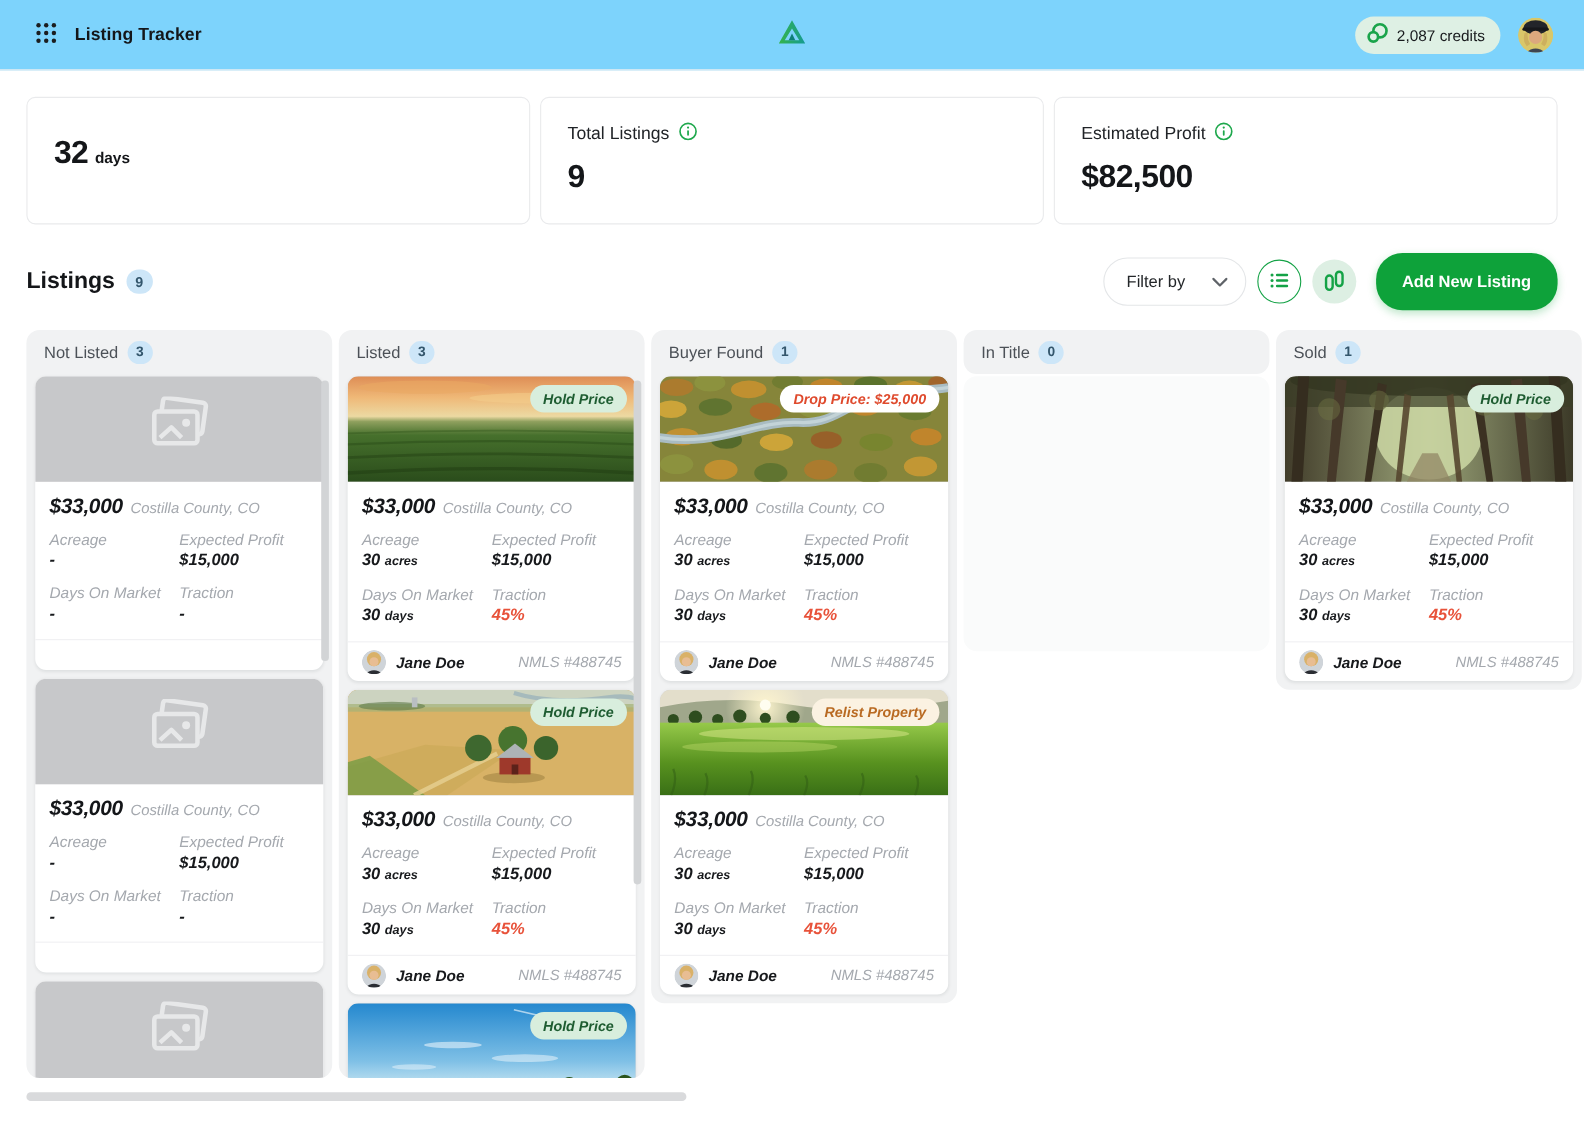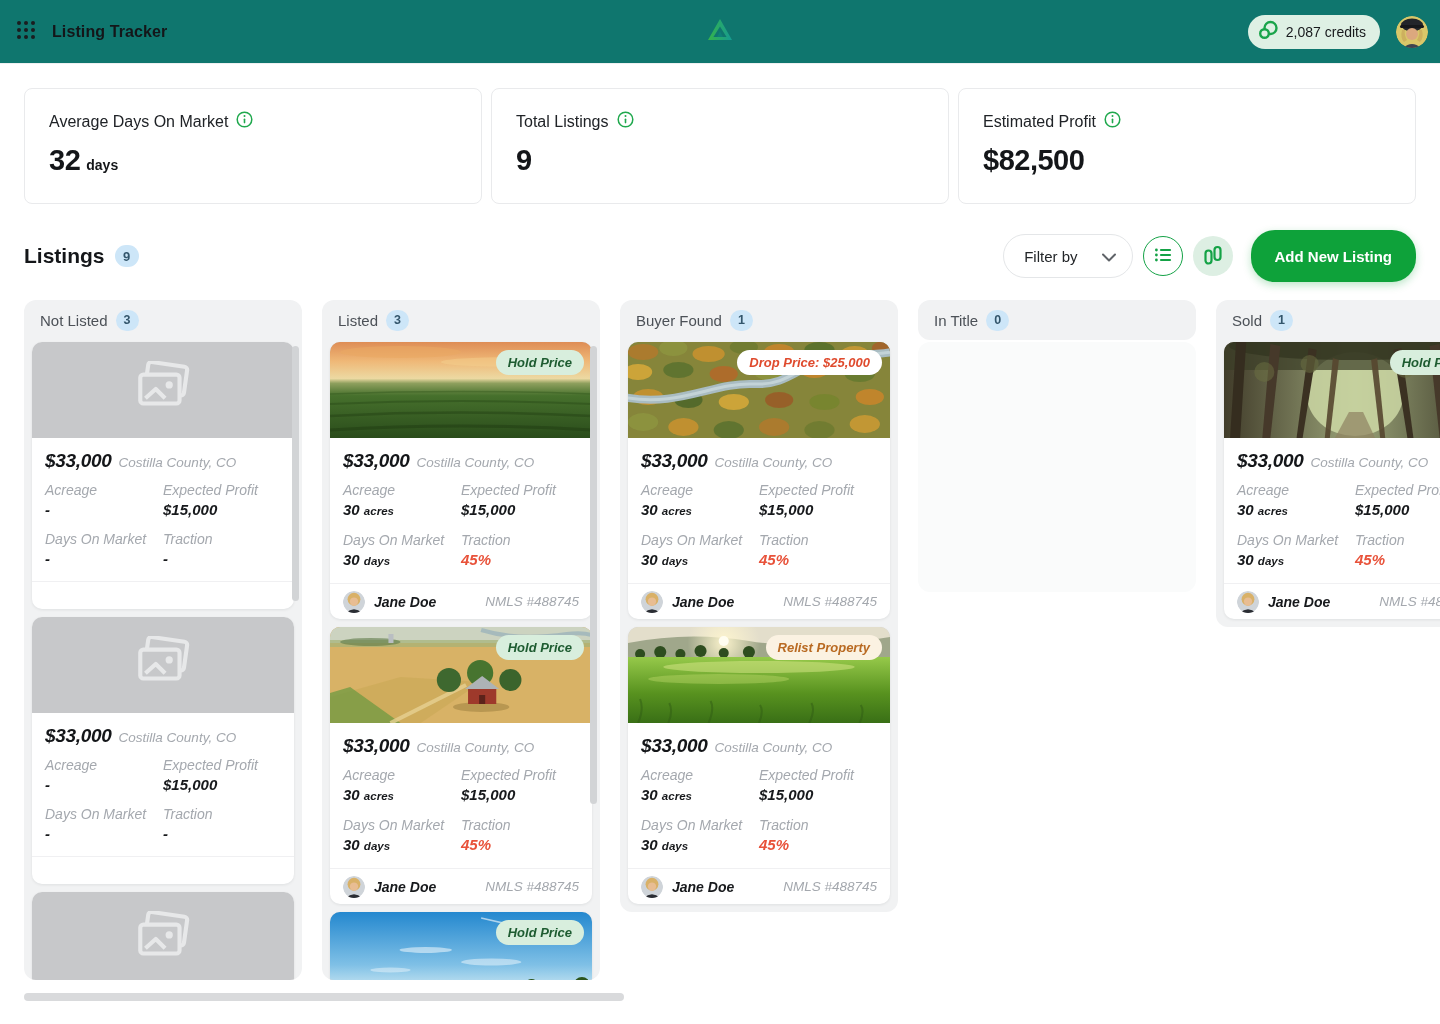--- a/index.html
+++ b/index.html
@@ -1,21 +1,21 @@
 <!DOCTYPE html>
 <html><head>
 <meta charset="utf-8">
 <style>
   * { margin:0; padding:0; box-sizing:border-box; }
   html,body { width:1440px; height:1024px; overflow:hidden; background:#fff;
     font-family:"Liberation Sans", sans-serif; color:#17191c; }
 
   
-  .topbar { height:64px; display:flex; align-items:center; padding:0 12px;
-    border-bottom:1px solid #eef0f1; position:relative; background:#0f766e; }
+  .topbar { height:64px; display:flex; align-items:center; padding:0 28px;
+    border-bottom:1px solid #eef0f1; position:relative; background:#7dd3fc; }
   .apps-btn { width:28px; height:28px; display:flex; align-items:center; justify-content:center;
     border:none; background:none; cursor:pointer; }
   .app-title { font-size:16px; font-weight:700; margin-left:12px; color:#141619; letter-spacing:.1px; }
   .logo-wrap { position:absolute; left:50%; top:50%; transform:translate(-50%,-50%); }
   .tb-right { margin-left:auto; display:flex; align-items:center; gap:16px; }
   .credits-pill { display:flex; align-items:center; gap:8px; background:#def0e4;
     border-radius:17px; height:34px; padding:0 14px 0 10px; font-size:14px; font-weight:500; color:#17191c; }
   .avatar { width:32px; height:32px; border-radius:50%; overflow:hidden; display:block; }
 
   
@@ -39,21 +39,21 @@
     font-size:15px; color:#232629; cursor:pointer; }
   .icon-btn { width:40px; height:40px; border-radius:50%; display:flex; align-items:center;
     justify-content:center; cursor:pointer; border:none; background:none; }
   .icon-btn.list-view { border:1.5px solid #14a246; background:#fff; }
   .icon-btn.kanban-view { background:#ddefe3; }
   .add-btn { height:52px; padding:0 24px; margin-left:8px; border:none; border-radius:24px;
     background:#0ea23a; color:#fff; font-size:15px; font-weight:700; cursor:pointer;
     box-shadow:0 3px 8px rgba(14,162,58,.28); font-family:inherit; }
 
   
-  .board { display:flex; align-items:flex-start; gap:20px; padding-left:24px;
+  .board { display:flex; align-items:flex-start; gap:6px; padding-left:24px;
     width:1440px; overflow:hidden; }
   .column { width:278px; min-width:278px; background:#f1f2f3; border-radius:12px; position:relative; }
   .column.h-clip { height:680px; overflow:hidden; }
   .col-header { height:40px; display:flex; align-items:center; padding:0 8px 0 16px;
     font-size:15px; color:#4c5157; font-weight:500; }
   .col-header .count-badge { margin-left:8px; height:21px; min-width:22px; font-size:12.5px; }
   .cards { display:flex; flex-direction:column; gap:8px; padding:2px 8px 8px;font-style:italic; }
   .column.ghost { background:transparent; }
   .column.ghost .col-header { background:#f1f2f3; border-radius:12px; }
   .drop-zone { margin-top:2px; height:250px; background:#fafbfb; border-radius:12px; }
@@ -145,30 +145,20 @@
         <path d="M7 32 Q16 24 25 32 Z" fill="#3e4450"></path>
         <path d="M6 14 q-2 8 2 12 l3-2 q-3-5-2-10 Z" fill="#cdb05e"></path>
         <path d="M26 14 q2 8-2 12 l-3-2 q3-5 2-10 Z" fill="#cdb05e"></path>
       </svg>
     </span>
   </div>
 </header>
 
 <section class="stats-row">
   <div class="stat-card">
-    <div class="stat-label-row">
-      <span>Average Days On Market</span>
-      <span>
-        <svg width="17" height="17" viewBox="0 0 17 17" fill="none">
-          <circle cx="8.5" cy="8.5" r="7.3" stroke="#1fa84d" stroke-width="1.5"></circle>
-          <rect x="7.7" y="7.4" width="1.6" height="5" rx=".8" fill="#1fa84d"></rect>
-          <circle cx="8.5" cy="5" r="1" fill="#1fa84d"></circle>
-        </svg>
-      </span>
-    </div>
     <div class="stat-value-row">
       <span class="stat-value">32</span>
       <span class="stat-suffix">days</span>
     </div>
   </div>
 
   <div class="stat-card">
     <div class="stat-label-row">
       <span>Total Listings</span>
       <span>

